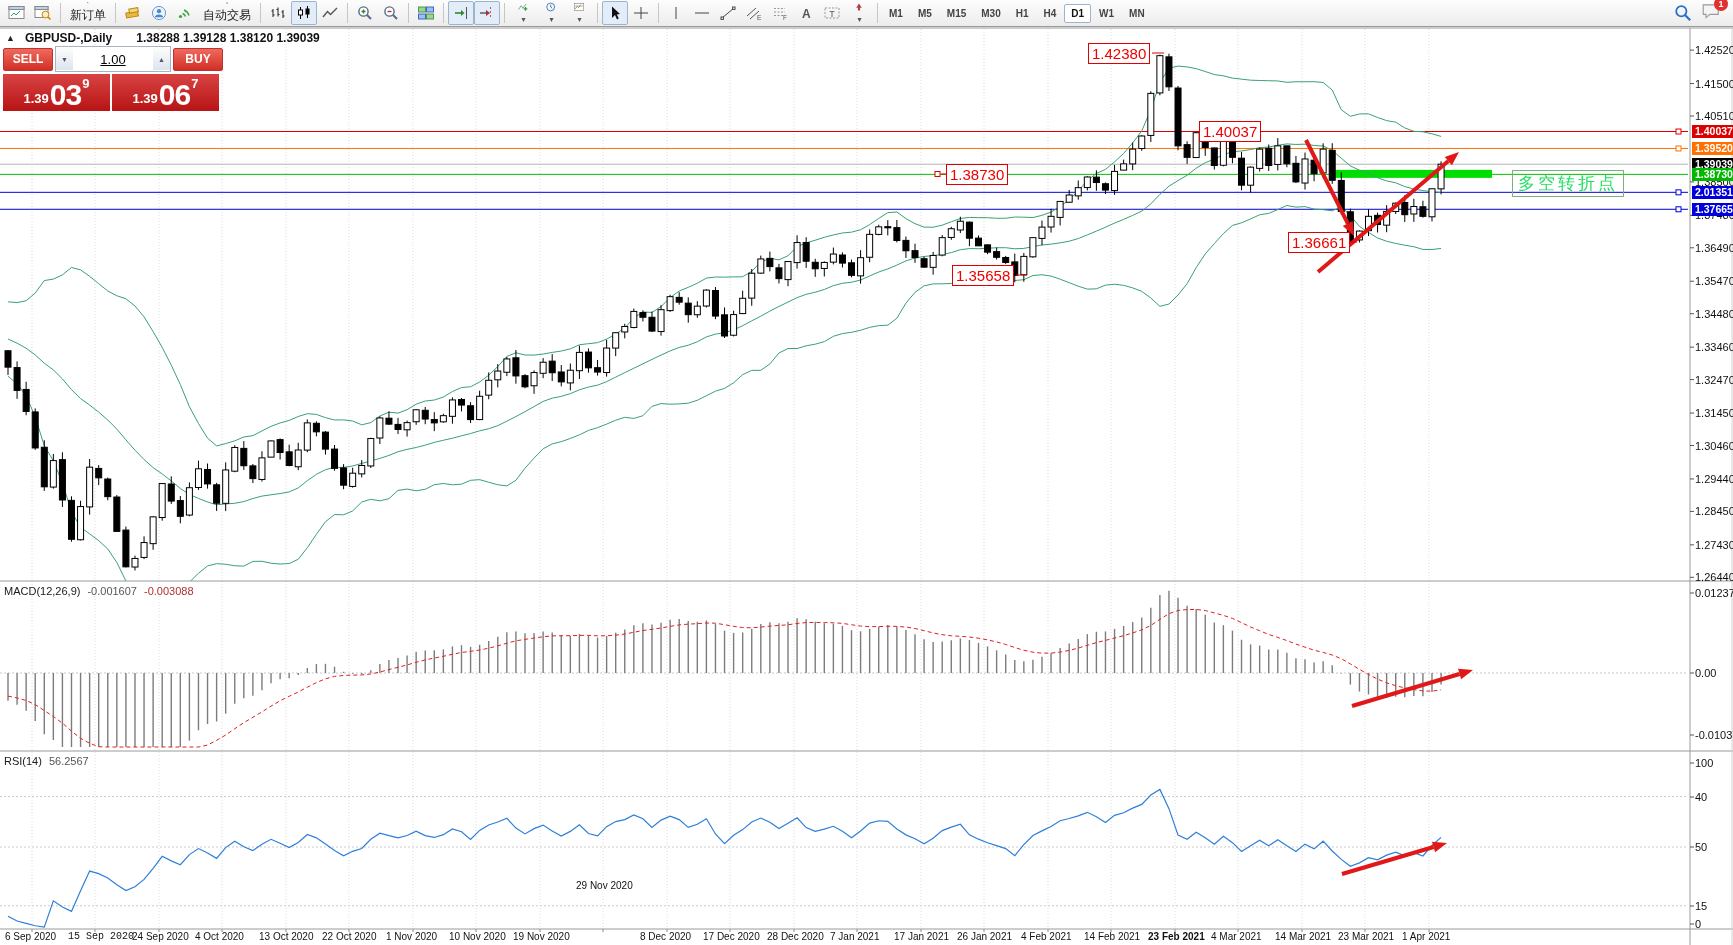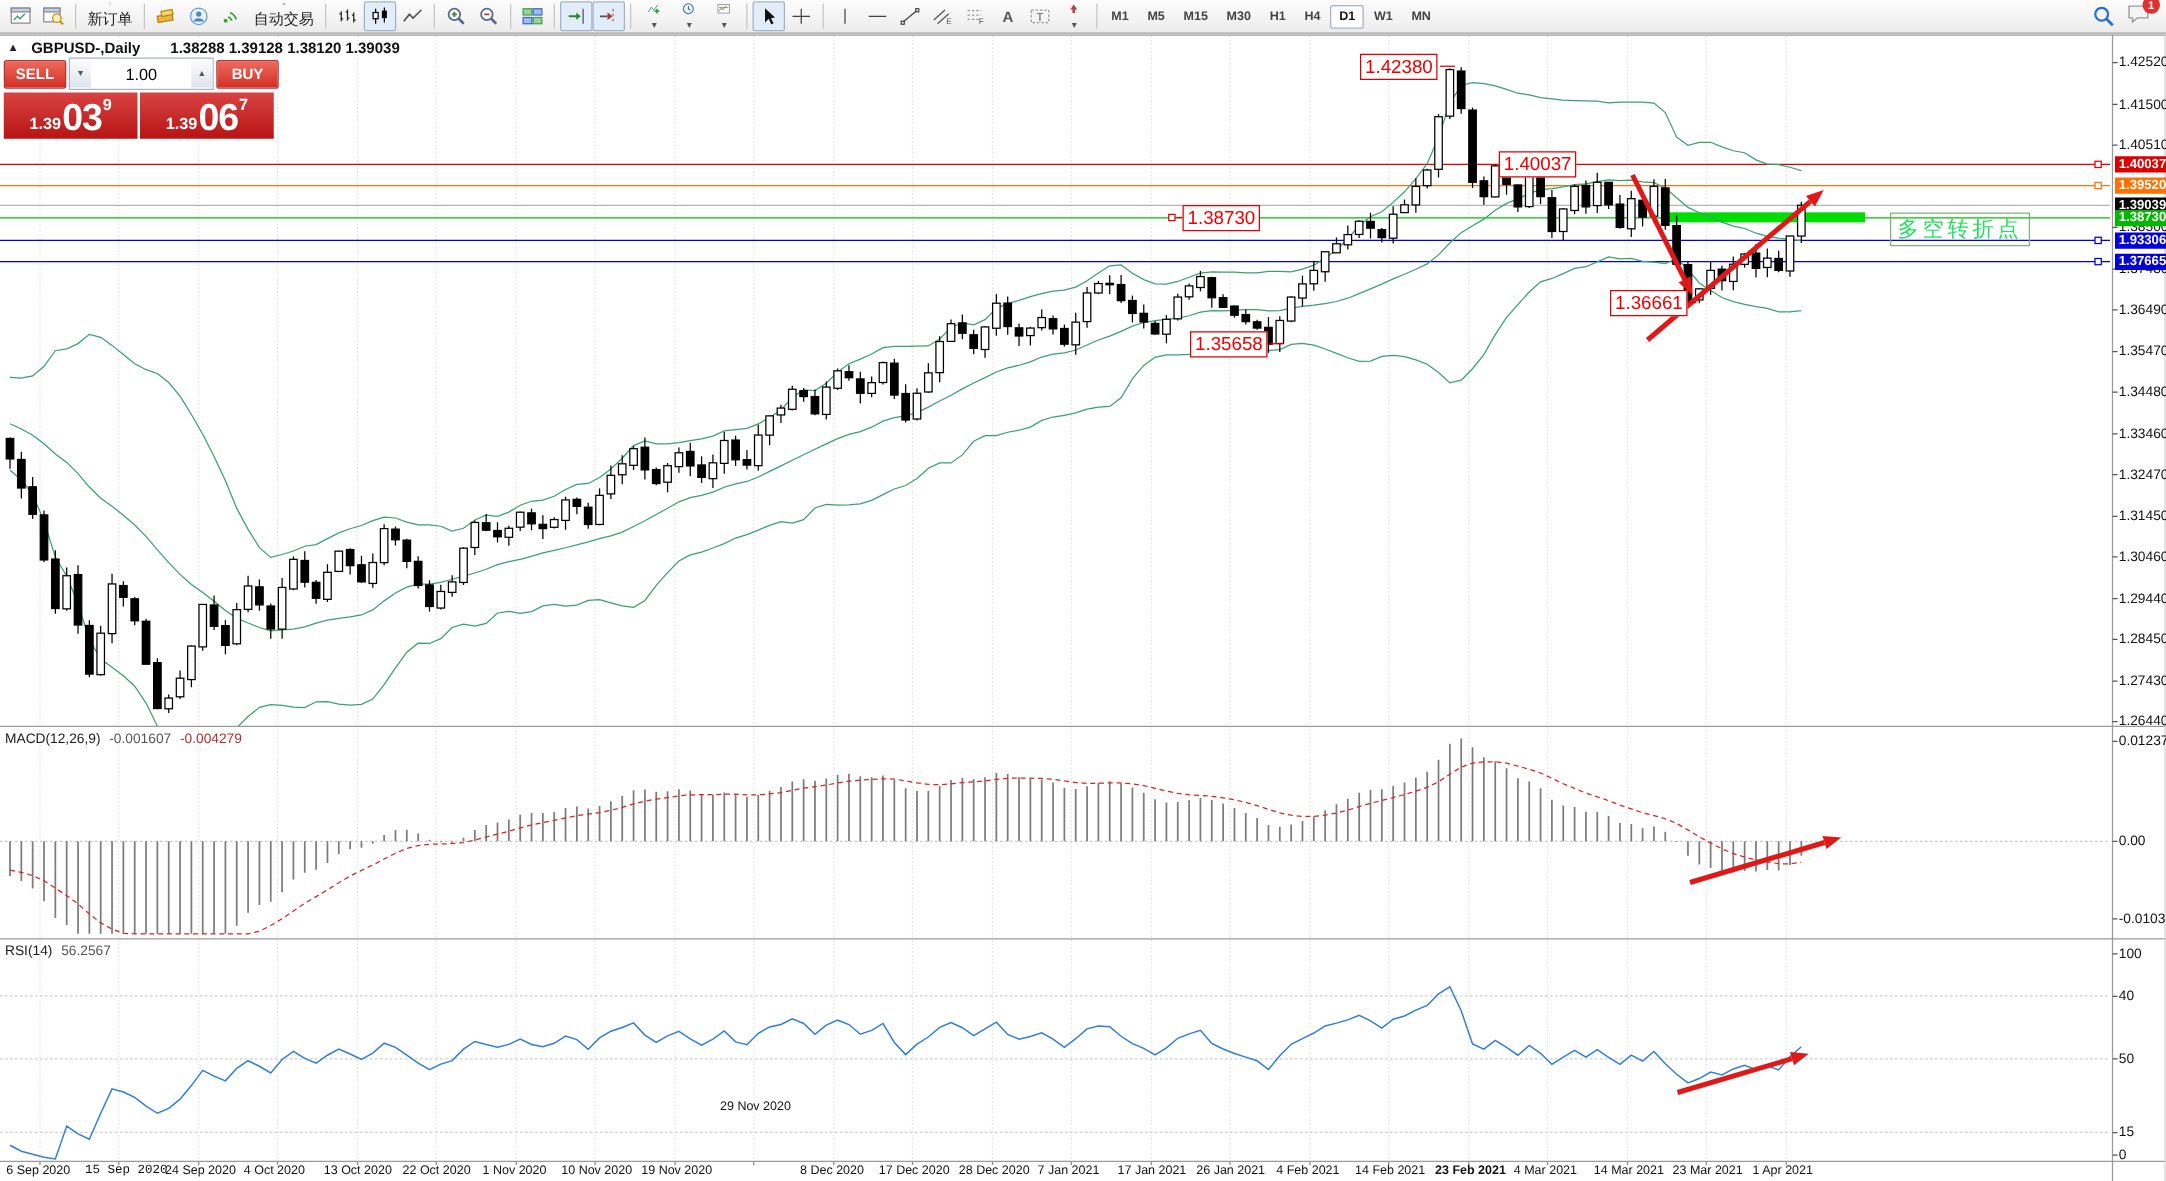--- a/index.html
+++ b/index.html
@@ -33,21 +33,21 @@
   #rsi-label{left:4px;top:755px;}
   .ind-name{color:#1a1a1a;}
   .ind-v1{color:#555;}
   .ind-v2{color:#b03030;}
   
   .quote-panel{position:absolute;left:3px;top:46px;width:220px;z-index:3;}
   .qp-top{display:flex;align-items:center;gap:2px;}
   .qp-btn{flex:none;width:50px;height:23px;border:1px solid #b33;border-radius:2px;background:linear-gradient(#ef6a5e,#d22f24);color:#fff;font:bold 12px "Liberation Sans",sans-serif;}
   .vol-wrap{display:flex;align-items:center;height:24px;border:1px solid #aab4c0;background:#fff;}
   .spin{width:17px;height:22px;border:none;background:linear-gradient(#fcfcfc,#dde4ee);font-size:7px;color:#556;padding:0;}
-  .vol-input{width:76px;height:20px;border:none;text-align:center;font:13px "Liberation Sans",sans-serif;outline:none;}
+  .vol-input{width:76px;height:20px;border:none;text-align:center;font:13px "Liberation Sans",sans-serif;outline:none;text-decoration:underline;}
   .qp-prices{display:flex;gap:2px;margin-top:2px;}
   .qp-price{width:107px;height:37px;background:linear-gradient(#d94343,#b71414);color:#fff;display:flex;align-items:flex-end;justify-content:center;padding-bottom:2px;box-sizing:border-box;}
   .qp-small{font:bold 13px "Liberation Sans",sans-serif;margin-right:1px;line-height:20px;}
   .qp-big{font:600 30px/28px "Liberation Sans",sans-serif;letter-spacing:-1px;}
   .qp-sup{font:bold 13px "Liberation Sans",sans-serif;margin-left:1px;align-self:flex-start;margin-top:2px;}
   svg text{font-family:"Liberation Sans",sans-serif;}
 </style>
 </head>
 <body>
 
@@ -903,21 +903,21 @@
       <div class="ptick" style="left: 1695px; top: 407.049px;">1.31450</div>
       <div class="ptick" style="left: 1695px; top: 439.508px;">1.30460</div>
       <div class="ptick" style="left: 1695px; top: 472.951px;">1.29440</div>
       <div class="ptick" style="left: 1695px; top: 505.41px;">1.28450</div>
       <div class="ptick" style="left: 1695px; top: 538.852px;">1.27430</div>
       <div class="ptick" style="left: 1695px; top: 571.311px;">1.26440</div>
       <div class="pbadge" style="left: 1692px; top: 125.008px; background: rgb(221, 0, 0);">1.40037</div>
       <div class="pbadge" style="left: 1692px; top: 141.959px; background: rgb(255, 112, 0);">1.39520</div>
       <div class="pbadge" style="left: 1692px; top: 157.73px; background: rgb(0, 0, 0);">1.39039</div>
       <div class="pbadge" style="left: 1692px; top: 167.861px; background: rgb(0, 184, 0);">1.38730</div>
-      <div class="pbadge" style="left: 1692px; top: 185.828px; background: rgb(0, 0, 220);">1.93306</div>
+      <div class="pbadge" style="left: 1692px; top: 185.828px; background: rgb(0, 0, 220);">2.01351</div>
       <div class="pbadge" style="left: 1692px; top: 202.779px; background: rgb(0, 0, 220);">1.37665</div>
       <div class="ptick" style="left: 1695px; top: 587px;">0.012372</div>
       <div class="ptick" style="left: 1695px; top: 667px;">0.00</div>
       <div class="ptick" style="left: 1695px; top: 729px;">-0.010374</div>
       <div class="ptick" style="left: 1695px; top: 757px;">100</div>
       <div class="ptick" style="left: 1695px; top: 791px;">40</div>
       <div class="ptick" style="left: 1695px; top: 841px;">50</div>
       <div class="ptick" style="left: 1695px; top: 900px;">15</div>
       <div class="ptick" style="left: 1695px; top: 918px;">0</div>
       <div class="dlabel" style="left: 5px; top: 931px;">6 Sep 2020</div>
@@ -977,20 +977,20 @@
         <span class="qp-small">1.39</span>
         <span class="qp-big">06</span>
         <span class="qp-sup">7</span>
       </div>
     </div>
   </div>
 
   <div class="ind-label" id="macd-label">
     <span class="ind-name">MACD(12,26,9)</span>
     <span class="ind-v1">-0.001607</span>
-    <span class="ind-v2">-0.004279</span>
+    <span class="ind-v2">-0.003088</span>
   </div>
   <div class="ind-label" id="rsi-label">
     <span class="ind-name">RSI(14)</span>
     <span class="ind-v1">56.2567</span>
   </div>
 
 </div>
 
 </body></html>

